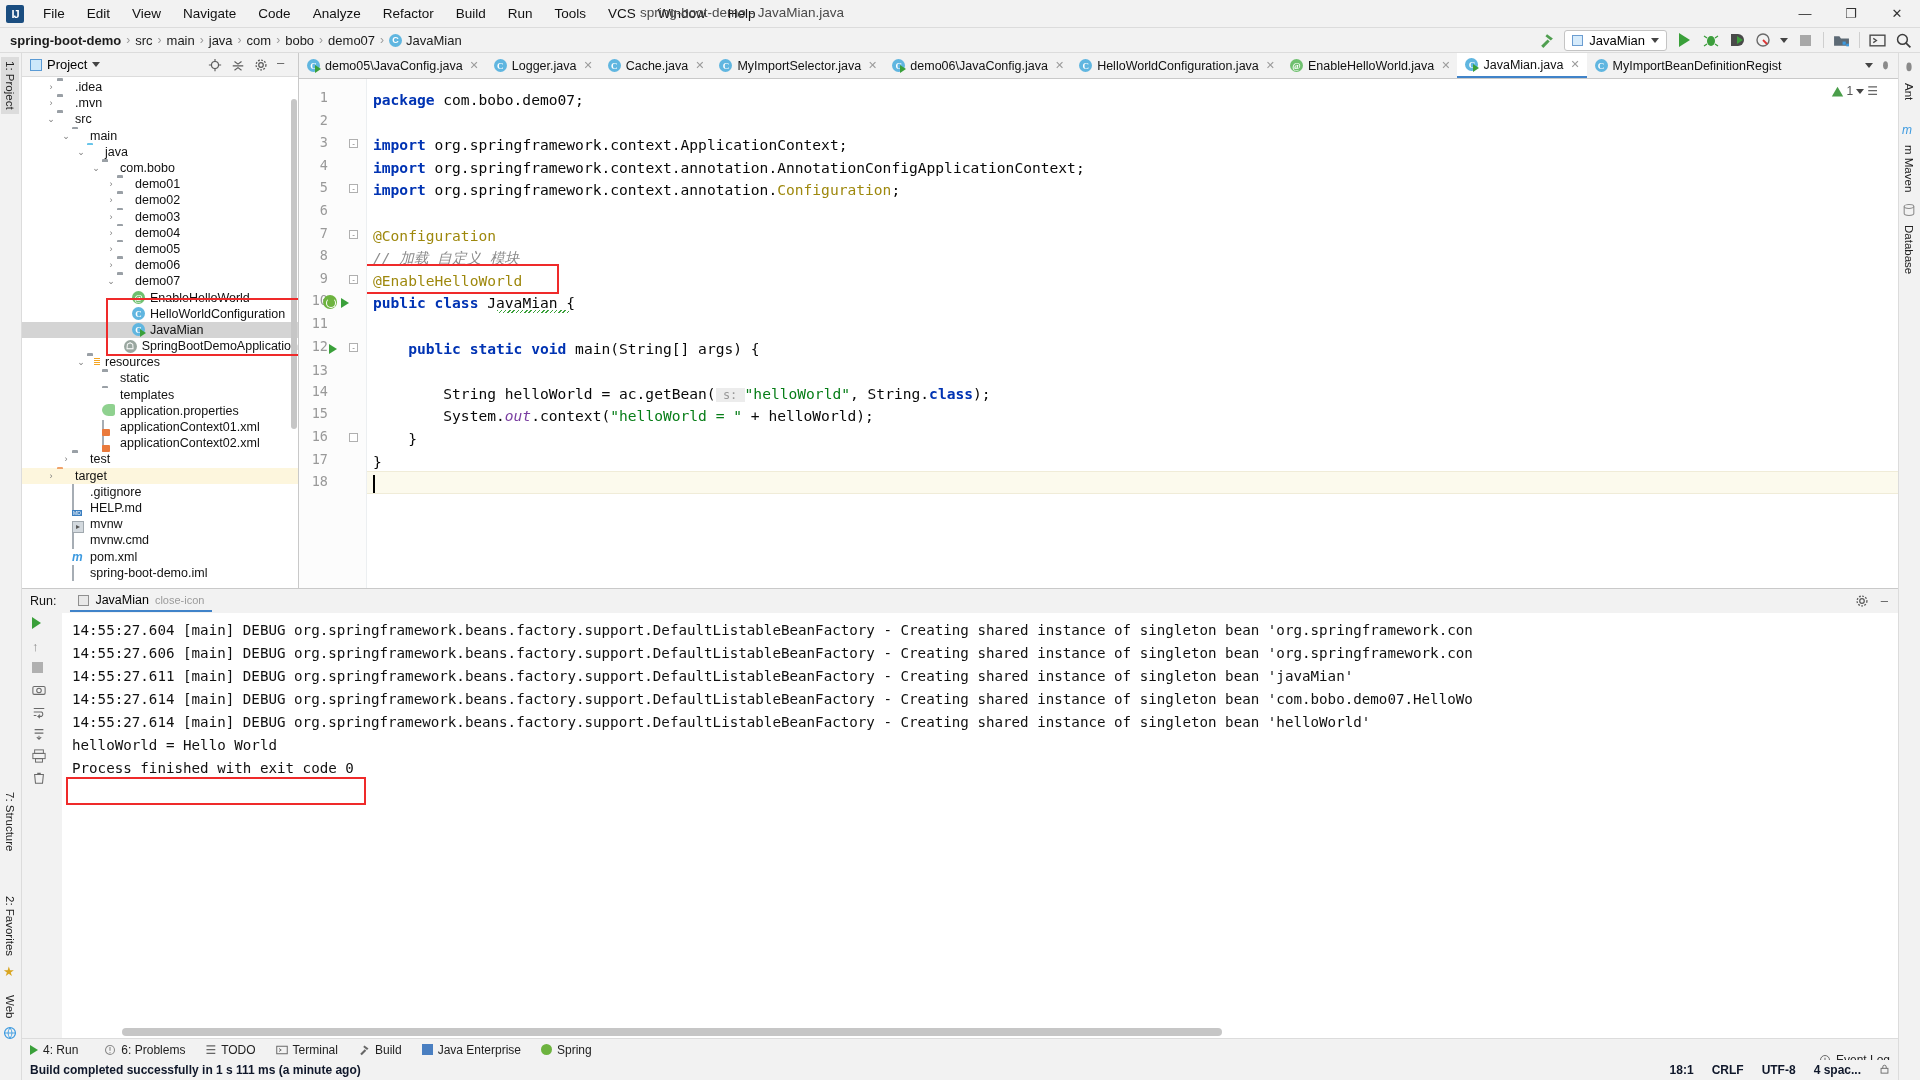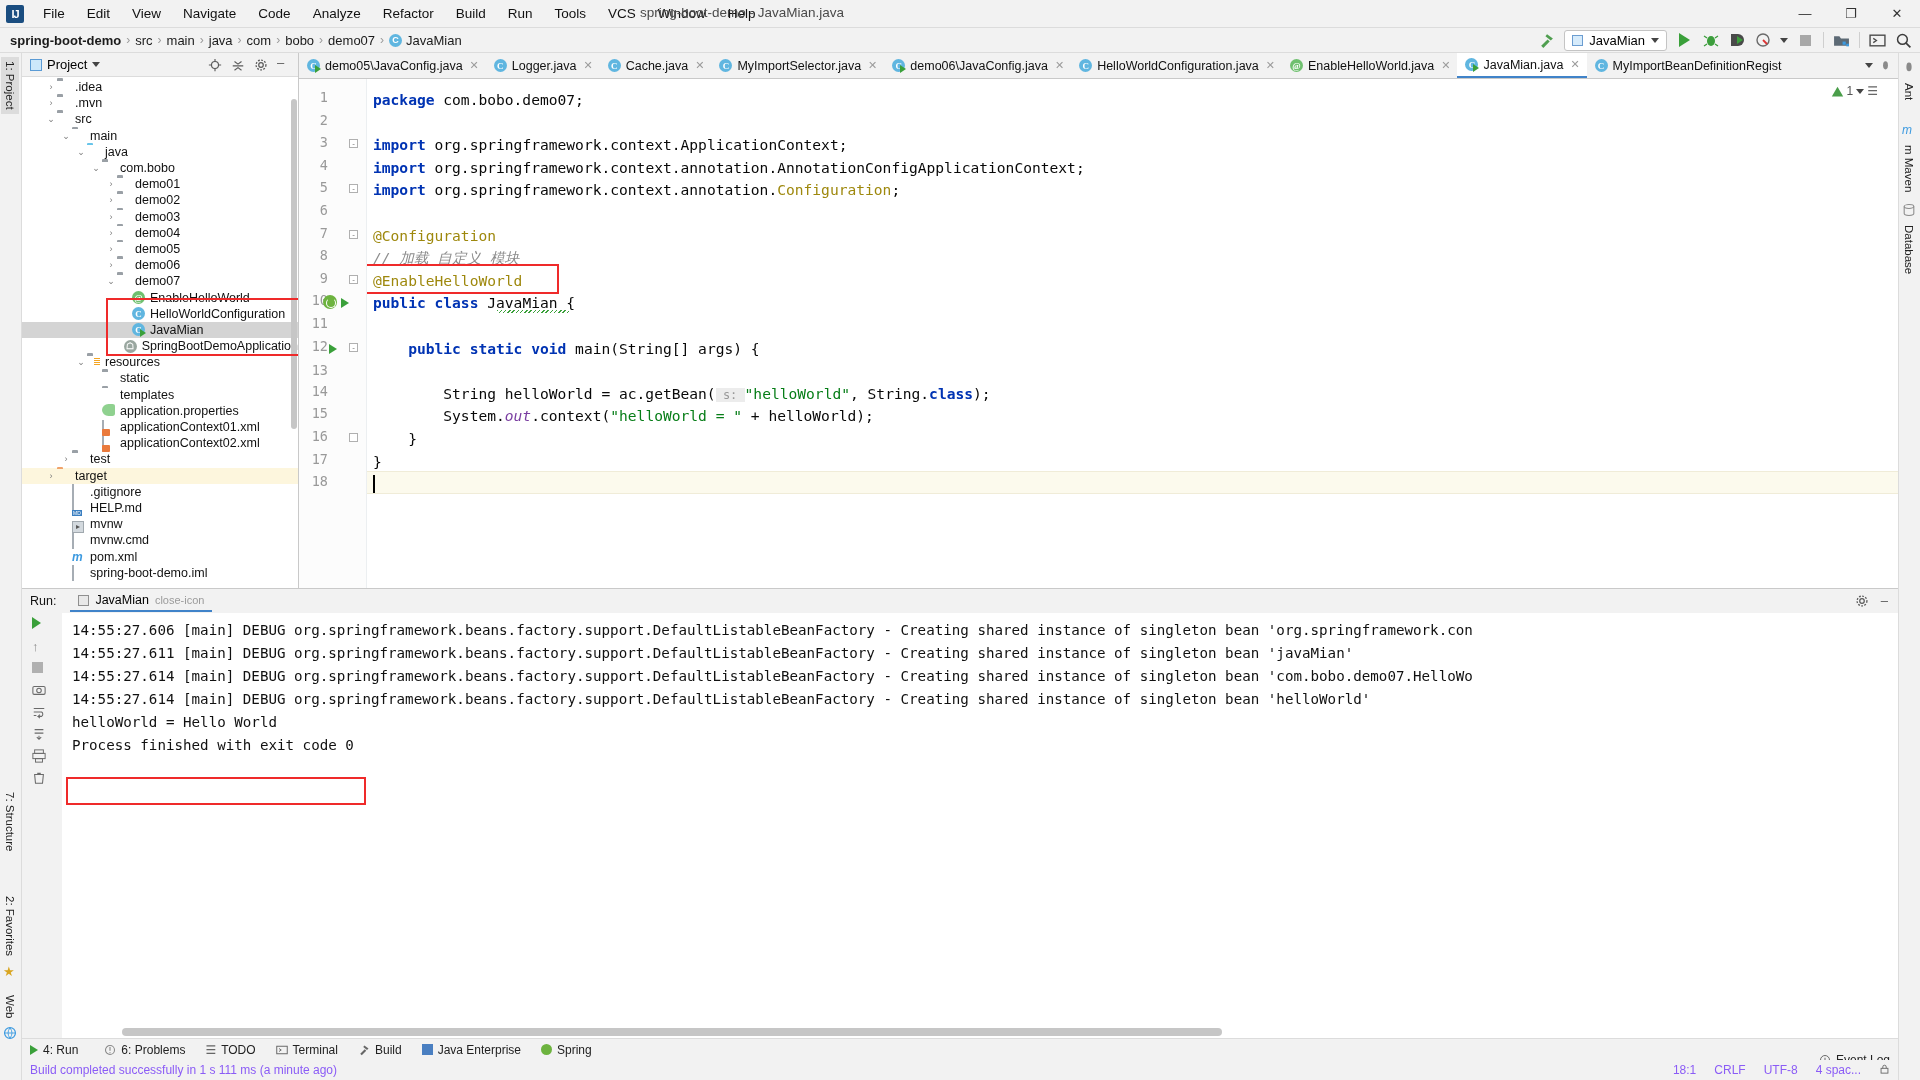--- a/index.html
+++ b/index.html
@@ -157,21 +157,21 @@
              padding:6px 0 0 10px; color:#111; }
   .cline { white-space:pre; }
   .hscroll { position:absolute; left:0; bottom:2px; height:8px; background:#c6c6c6; border-radius:4px; }
 
   
   .statusbar { height:22px; background:#f2f2f2; display:flex; align-items:center;
                border-top:1px solid #dcdcdc; flex:none; padding:0 8px; font-size:12px; color:#222;}
   .sb-item { display:flex; align-items:center; gap:5px; margin-right:20px; }
   .sb-right { margin-left:auto; display:flex; align-items:flex-end; gap:18px;margin-top:20px; }
   .msgbar { height:20px; background:#f2f2f2; display:flex; align-items:center; padding:0 8px;
-            font-size:12px; color:#8b5cf6; flex:none; }
+            font-size:12px; color:#0f172a; flex:none;font-weight:bold; }
 </style>
 </head>
 <body>
 
 <div class="app">
 
   <div class="titlebar">
     <div class="ij-logo">IJ</div>
     <div class="menu">
       <div class="menu-item">File</div>
@@ -712,20 +712,21 @@
                 </svg>
             </span>
             <span class="cr-ic" style="top:158px">
               <svg width="14" height="14" viewBox="0 0 16 16">
                   <path d="M3 4h10l-1 10H4z" fill="none" stroke="#6a6a6a" stroke-width="1.2"></path>
                   <path d="M6 2h4v2H6z" fill="#6a6a6a"></path>
                 </svg>
             </span>
           </div>
           <div class="console" id="console">
+              <div class="cline">14:55:27.604 [main] DEBUG org.springframework.beans.factory.support.DefaultListableBeanFactory - Creating shared instance of singleton bean 'org.springframework.con</div>
               <div class="cline">14:55:27.606 [main] DEBUG org.springframework.beans.factory.support.DefaultListableBeanFactory - Creating shared instance of singleton bean 'org.springframework.con</div>
               <div class="cline">14:55:27.611 [main] DEBUG org.springframework.beans.factory.support.DefaultListableBeanFactory - Creating shared instance of singleton bean 'javaMian'</div>
               <div class="cline">14:55:27.614 [main] DEBUG org.springframework.beans.factory.support.DefaultListableBeanFactory - Creating shared instance of singleton bean 'com.bobo.demo07.HelloWo</div>
               <div class="cline">14:55:27.614 [main] DEBUG org.springframework.beans.factory.support.DefaultListableBeanFactory - Creating shared instance of singleton bean 'helloWorld'</div>
               <div class="cline"></div>
               <div class="cline">helloWorld = Hello World</div>
               <div class="cline"></div>
               <div class="cline">Process finished with exit code 0</div>
               <div class="redbox" style="left: 4px; top: 164px; width: 300px; height: 28px;"></div>
               <div class="hscroll" style="left: 60px; width: 1100px;"></div>

